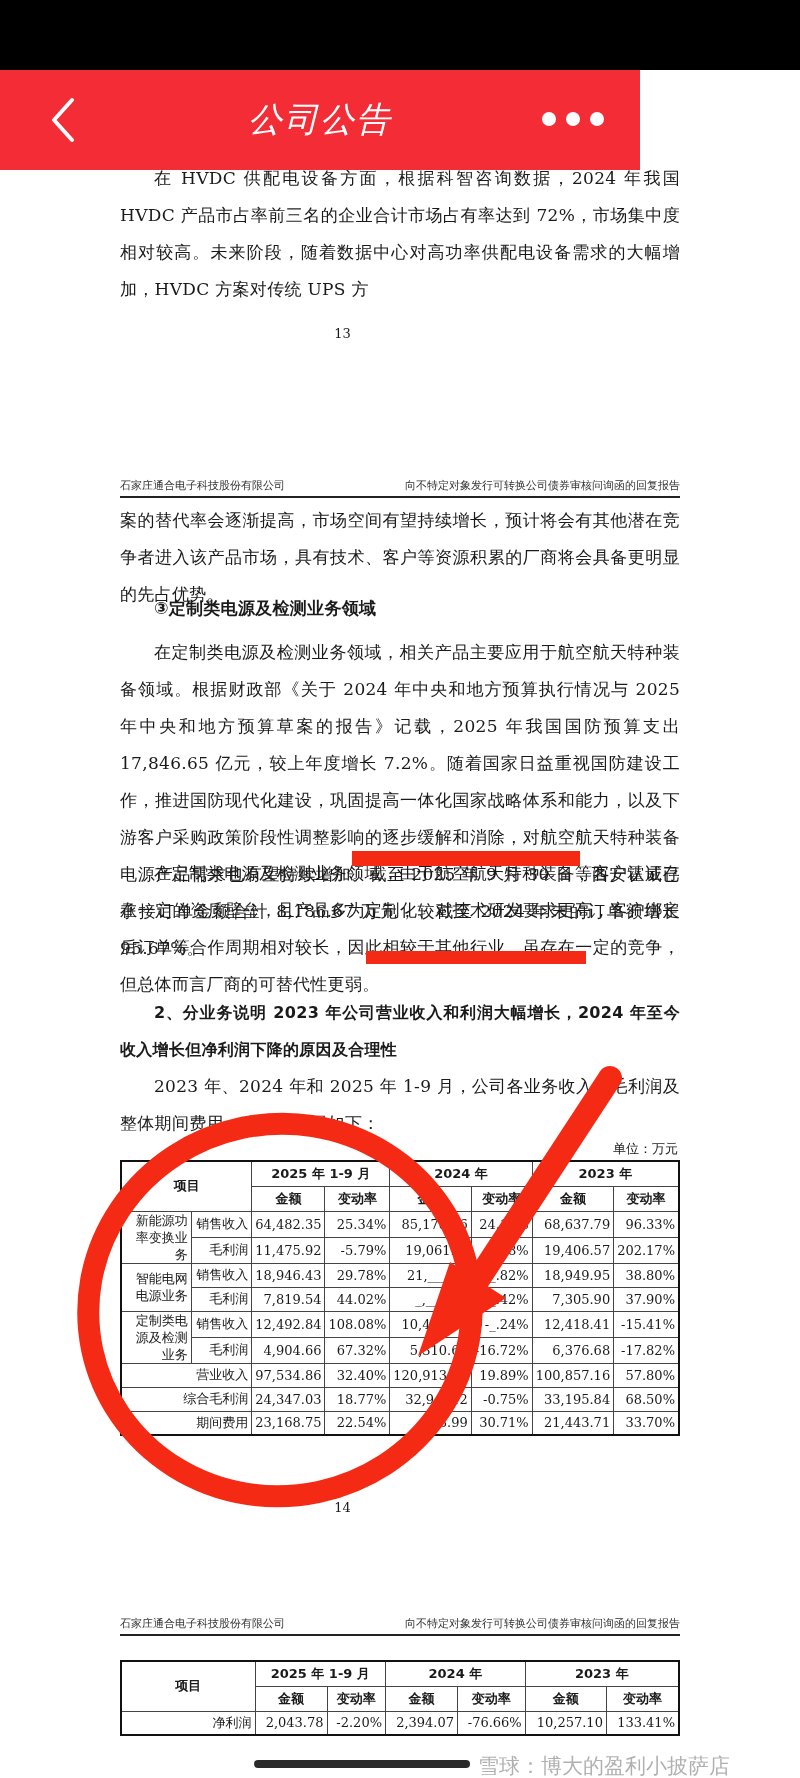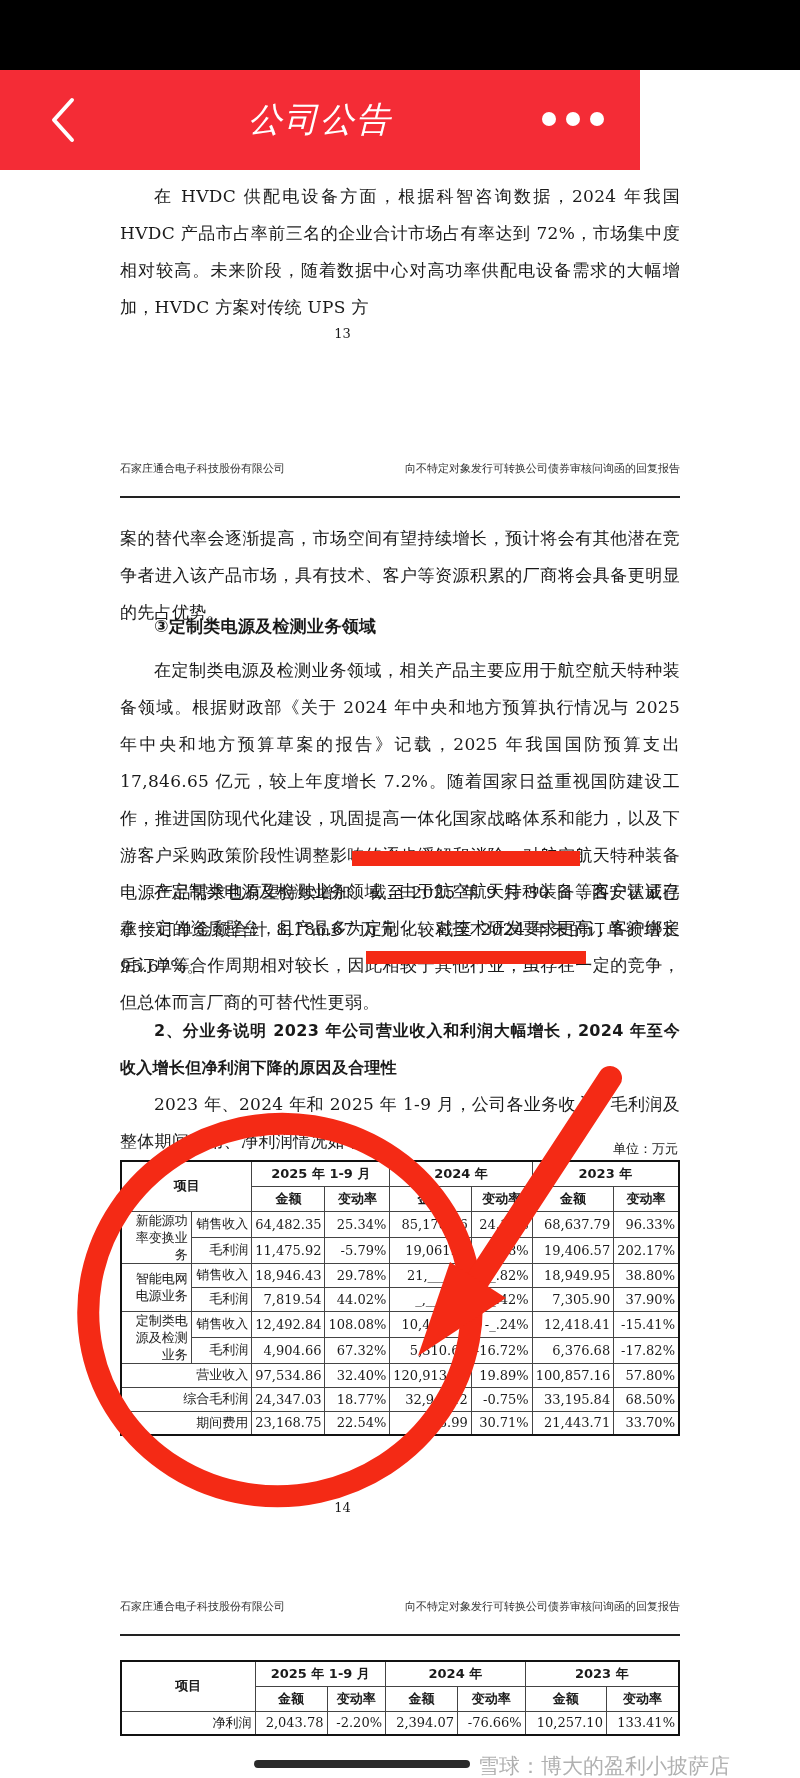--- a/index.html
+++ b/index.html
@@ -14,28 +14,28 @@
     position: absolute; left: 0; top: 70px; width: 640px; height: 100px;
     background: #f42c36; z-index: 10;
     display: flex; align-items: center; justify-content: center; font-style: italic;
   }
   .nav-back { position: absolute; left: 44px; top: 26px; width: 40px; height: 48px; cursor: pointer; }
   .nav-title { color: #fff; font-family: "DejaVu Sans", "Liberation Sans", sans-serif; font-size: 34px; letter-spacing: 2px; }
   .nav-more { position: absolute; right: 36px; top: 42px; display: flex; gap: 10px; cursor: pointer; }
   .nav-more span { width: 14px; height: 14px; border-radius: 50%; background: #fff; display: block; }
   .para {
     position: absolute; left: 120px; width: 560px;
-    font-size: 17px; line-height: 37px; text-align: justify; letter-spacing: 0.3px; margin-top: 18px;
+    font-size: 17px; line-height: 37px; text-align: justify; letter-spacing: 0.3px;
   }
   .indent { text-indent: 34px; }
   .page-no { position: absolute; left: 0; width: 685px; text-align: center; font-size: 13px; }
   .header-line {
     position: absolute; left: 120px; width: 560px; height: 22px;
     border-bottom: 2px solid #222; font-size: 11px; color: #333;
-    display: flex; justify-content: space-between; align-items: flex-end; padding-bottom: 20px;
+    display: flex; justify-content: space-between; align-items: flex-end; padding-bottom: 3px;
   }
   .bold-head { font-family: "DejaVu Sans", "Liberation Sans", sans-serif; font-weight: bold; }
   .unit { position: absolute; right: 122px; font-size: 13px; }
 
   table.fin {
     position: absolute; left: 120px; width: 560px;
     border-collapse: collapse; font-size: 13px;
     border: 2px solid #111;
   }
   table.fin td, table.fin th {

